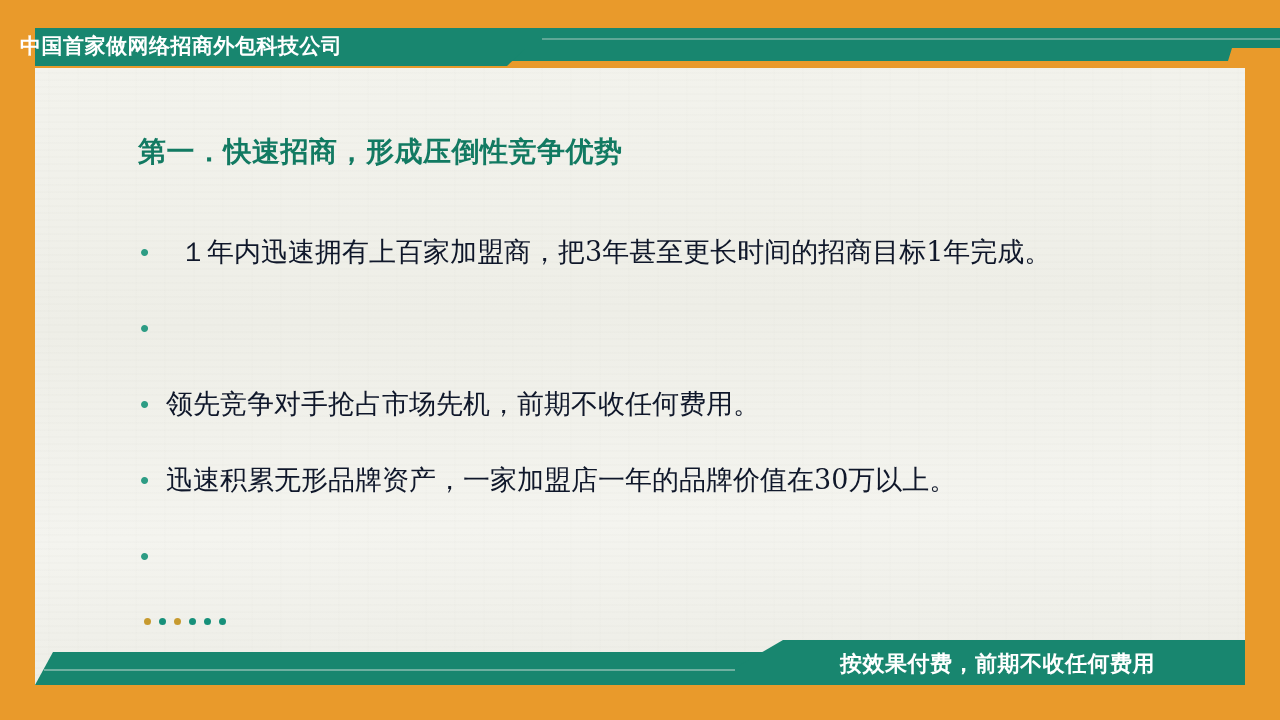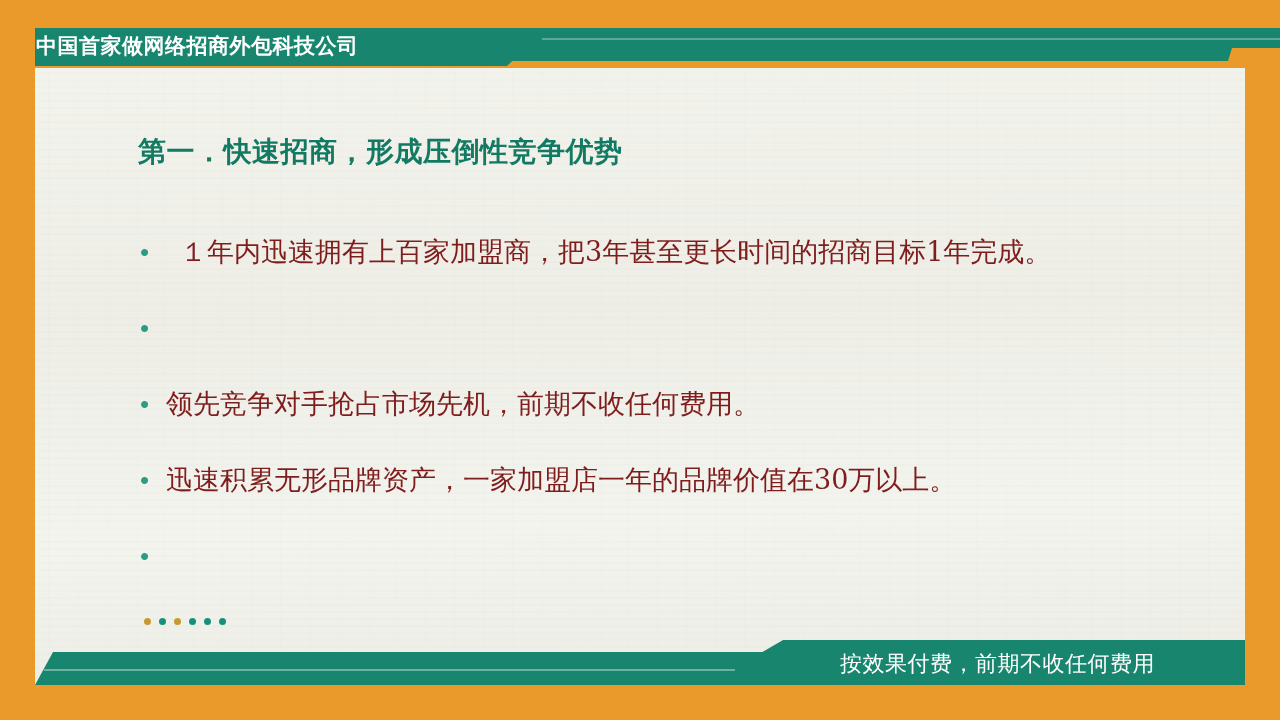--- a/index.html
+++ b/index.html
@@ -88,21 +88,21 @@
     position: absolute;
     left: 490px;
     top: 28px;
     width: 40px;
     height: 38px;
     background: #18866f;
     clip-path: polygon(0 0, 100% 0, 100% 55%, 0 55%);
   }
   .header-title {
     position: absolute;
-    left: 36px;
+    left: 20px;
     top: 30px;
     width: 470px;
     height: 33px;
     line-height: 33px;
     color: #ffffff;
     font-size: 21px;
     font-weight: bold;
     letter-spacing: 0.5px;
     white-space: nowrap;
     font-family: "DejaVu Sans", "Liberation Sans", sans-serif;
@@ -135,21 +135,21 @@
   .bullet-dot {
     flex: 0 0 auto;
     width: 26px;
     color: #2d9c84;
     font-size: 26px;
     line-height: 40px;
     text-align: left;
   }
   .bullet-text {
     flex: 1 1 auto;
-    color: #7f1d1d;
+    color: #0f172a;
     font-size: 27px;
     line-height: 40px;
     white-space: nowrap;
     font-family: "DejaVu Serif", "Liberation Serif", serif;
   }
   .bullet-text.indented {
     padding-left: 14px;
   }
 
   .ellipsis-row {
@@ -197,21 +197,21 @@
   }
   .footer-text {
     position: absolute;
     left: 840px;
     top: 648px;
     width: 400px;
     height: 32px;
     line-height: 32px;
     color: #ffffff;
     font-size: 22px;
-    font-weight: normal;
+    font-weight: bold;
     letter-spacing: 0.5px;
     white-space: nowrap;
     font-family: "DejaVu Sans", "Liberation Sans", sans-serif;
   }
 </style>
 </head>
 <body>
 
 <div class="slide">
 

